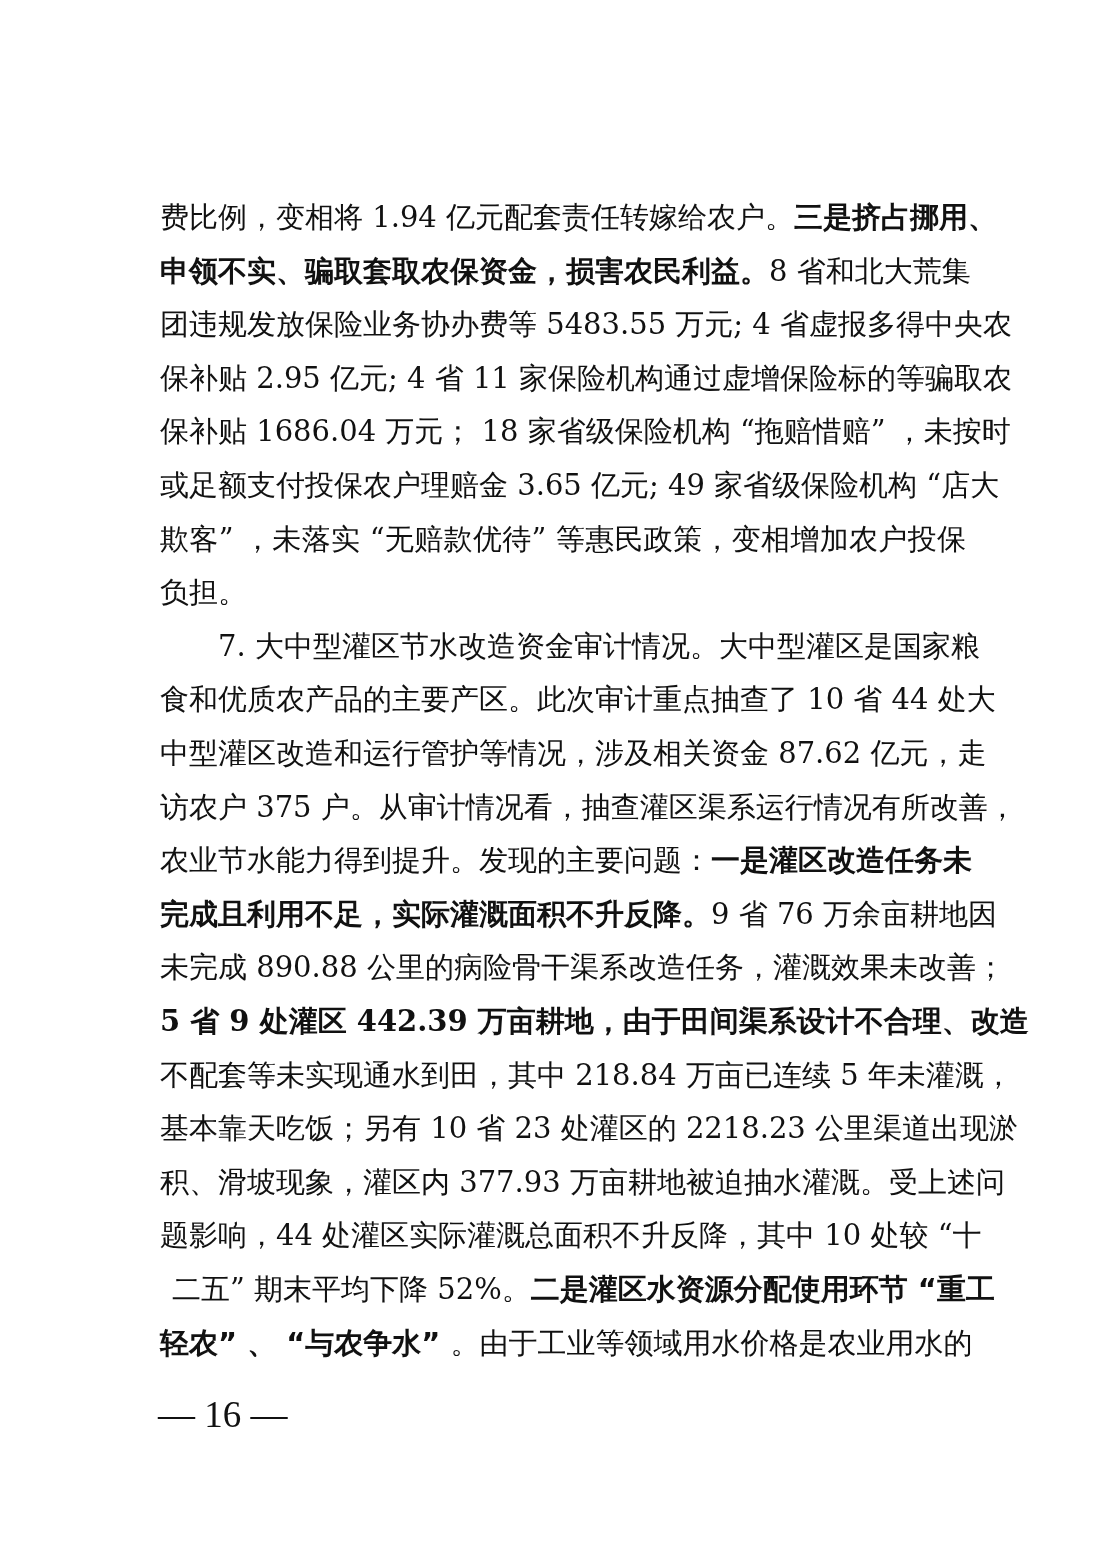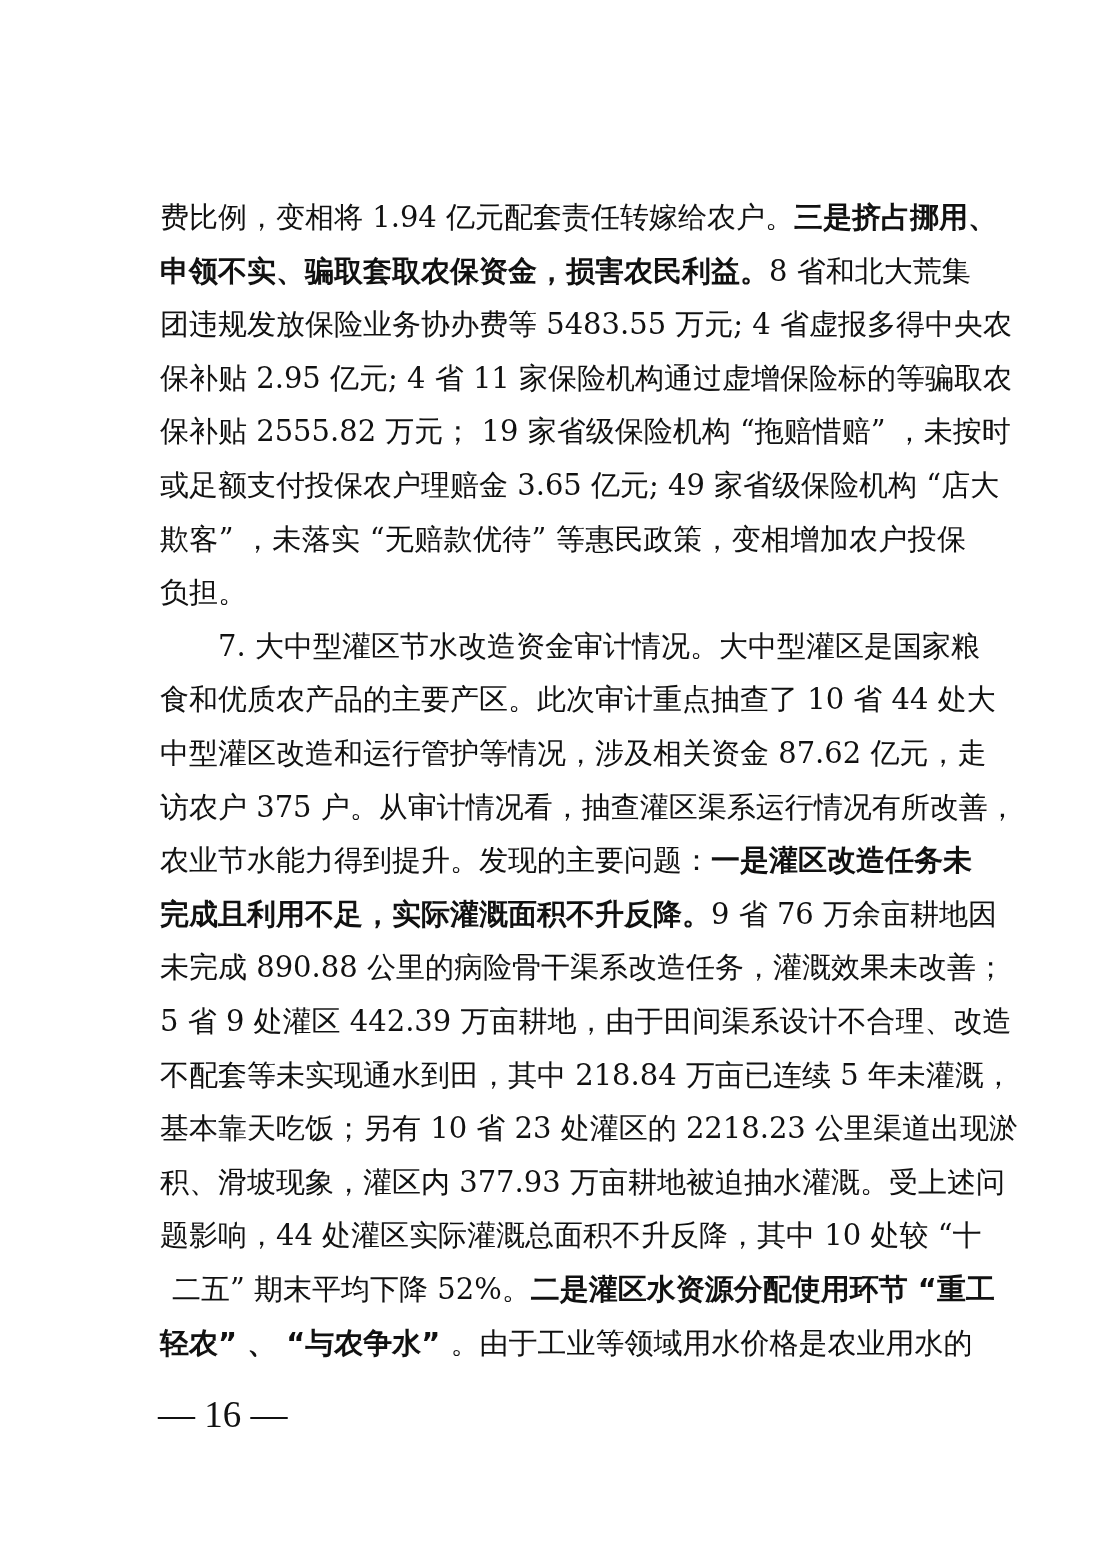--- a/index.html
+++ b/index.html
@@ -18,32 +18,32 @@
   </style>
 </head>
 <body>
 
 <div class="page">
   <div id="lines">
       <div class="line" style="top: 197px;"><span>费比例，变相将 1.94 亿元配套责任转嫁给农户。</span><span class="b">三是挤占挪用、</span></div>
       <div class="line" style="top: 250.6px;"><span class="b">申领不实、骗取套取农保资金，损害农民利益。</span><span>8 省和北大荒集</span></div>
       <div class="line" style="top: 304.2px;"><span>团违规发放保险业务协办费等 5483.55 万元; 4 省虚报多得中央农</span></div>
       <div class="line" style="top: 357.8px;"><span>保补贴 2.95 亿元; 4 省 11 家保险机构通过虚增保险标的等骗取农</span></div>
-      <div class="line" style="top: 411.4px;"><span>保补贴 2555.82 万元； 19 家省级保险机构 “拖赔惜赔” ，未按时</span></div>
+      <div class="line" style="top: 411.4px;"><span>保补贴 1686.04 万元； 18 家省级保险机构 “拖赔惜赔” ，未按时</span></div>
       <div class="line" style="top: 465px;"><span>或足额支付投保农户理赔金 3.65 亿元; 49 家省级保险机构 “店大</span></div>
       <div class="line" style="top: 518.6px;"><span>欺客” ，未落实 “无赔款优待” 等惠民政策，变相增加农户投保</span></div>
       <div class="line last" style="top: 572.2px;"><span>负担。</span></div>
       <div class="line indent" style="top: 625.8px;"><span class="h">7. 大中型灌区节水改造资金审计情况。</span><span>大中型灌区是国家粮</span></div>
       <div class="line" style="top: 679.4px;"><span>食和优质农产品的主要产区。此次审计重点抽查了 10 省 44 处大</span></div>
       <div class="line" style="top: 733px;"><span>中型灌区改造和运行管护等情况，涉及相关资金 87.62 亿元，走</span></div>
       <div class="line" style="top: 786.6px;"><span>访农户 375 户。从审计情况看，抽查灌区渠系运行情况有所改善，</span></div>
       <div class="line" style="top: 840.2px;"><span>农业节水能力得到提升。发现的主要问题：</span><span class="b">一是灌区改造任务未</span></div>
       <div class="line" style="top: 893.8px;"><span class="b">完成且利用不足，实际灌溉面积不升反降。</span><span>9 省 76 万余亩耕地因</span></div>
       <div class="line" style="top: 947.4px;"><span>未完成 890.88 公里的病险骨干渠系改造任务，灌溉效果未改善；</span></div>
-      <div class="line" style="top: 1001px;"><span>5 省 9 处灌区 442.39 万亩耕地，由于田间渠系设计不合理、改造</span></div>
+      <div class="line" style="top: 1001px; font-weight: bold;"><span>5 省 9 处灌区 442.39 万亩耕地，由于田间渠系设计不合理、改造</span></div>
       <div class="line" style="top: 1054.6px;"><span>不配套等未实现通水到田，其中 218.84 万亩已连续 5 年未灌溉，</span></div>
       <div class="line" style="top: 1108.2px;"><span>基本靠天吃饭；另有 10 省 23 处灌区的 2218.23 公里渠道出现淤</span></div>
       <div class="line" style="top: 1161.8px;"><span>积、滑坡现象，灌区内 377.93 万亩耕地被迫抽水灌溉。受上述问</span></div>
       <div class="line" style="top: 1215.4px;"><span>题影响，44 处灌区实际灌溉总面积不升反降，其中 10 处较 “十</span></div>
       <div class="line" style="top: 1269px; margin-left: 12px;"><span>二五” 期末平均下降 52%。</span><span class="b">二是灌区水资源分配使用环节 “重工</span></div>
       <div class="line" style="top: 1322.6px;"><span class="b">轻农” 、 “与农争水” </span><span>。由于工业等领域用水价格是农业用水的</span></div>
     </div>
   <div class="footer">— 16 —</div>
 </div>
 

